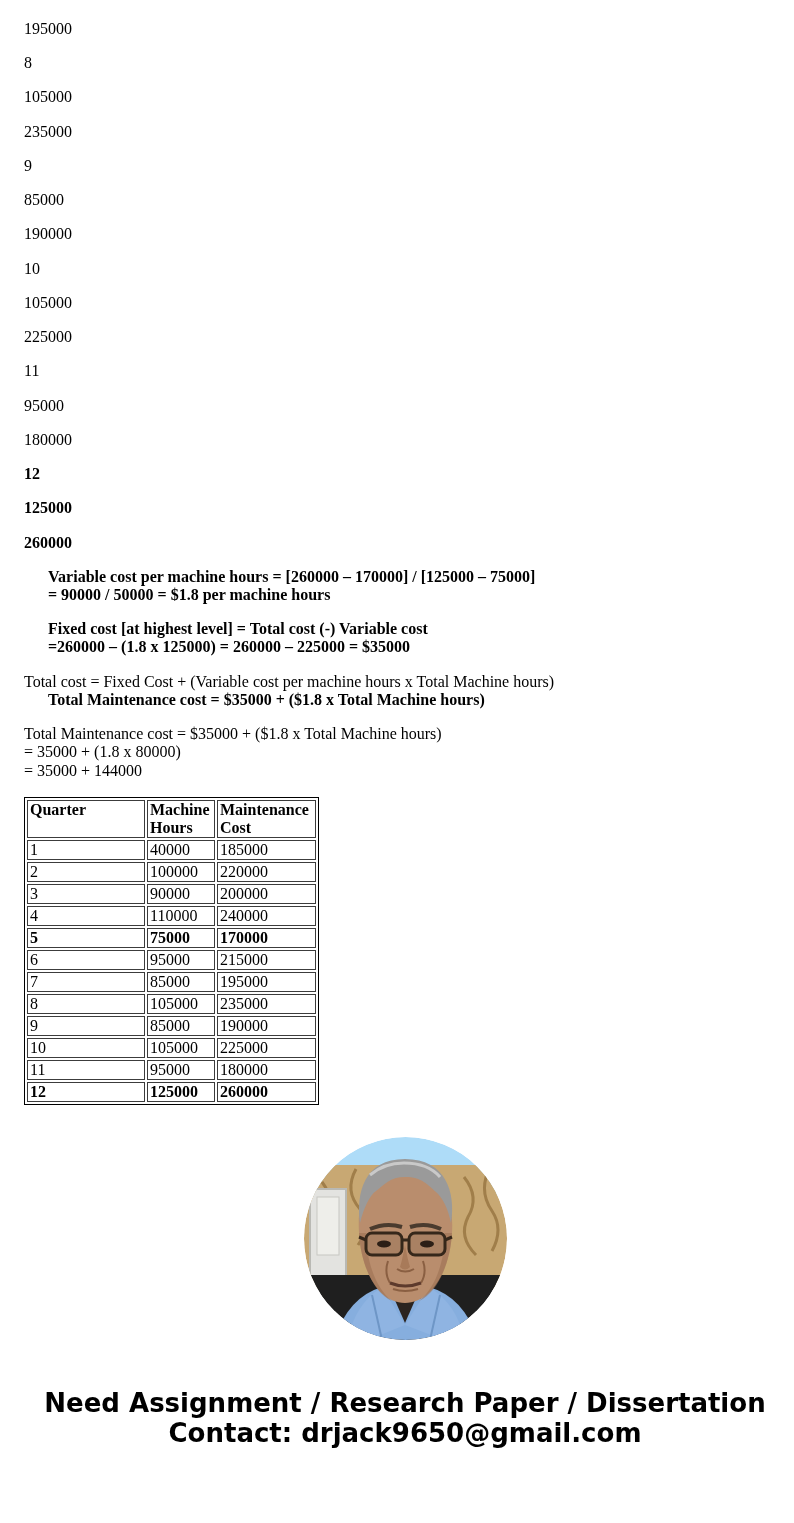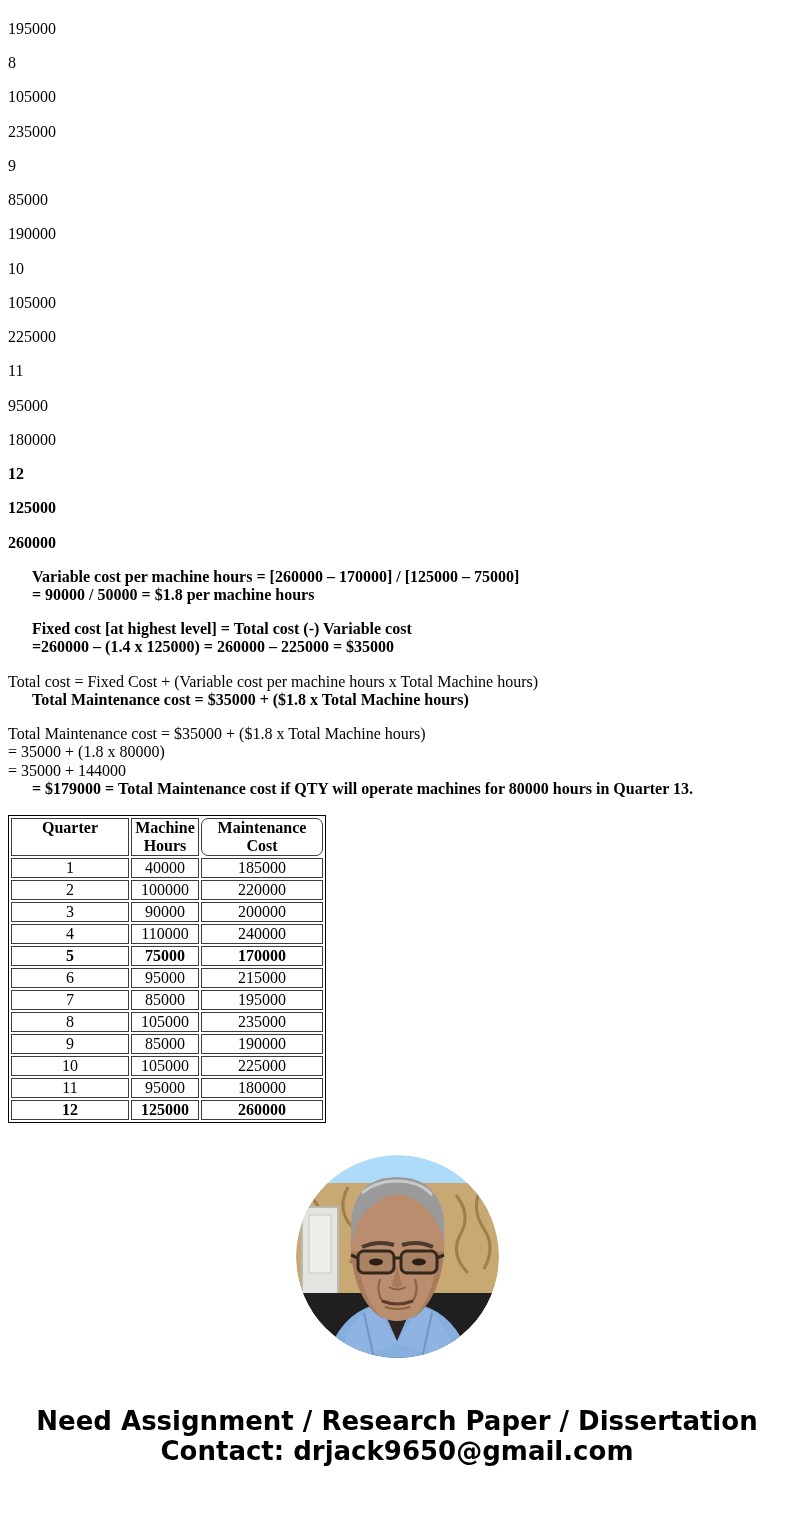--- a/index.html
+++ b/index.html
@@ -4,45 +4,45 @@
 <style>
   * { box-sizing: border-box; }
   html, body { margin: 0; padding: 0; }
   body {
     width: 794px; height: 1523px;
     background: #ffffff; color: #000000;
     font-family: "Liberation Serif", serif;
     font-size: 16px;
     overflow: hidden;
   }
-  .page { padding: 4px 8px 0 8px; }
+  .page { padding: 4px 8px 0 24px; }
   p.doc {
     margin: 16px 0;
     line-height: 1.14;
   }
   .b { font-weight: bold; margin-left: 24px; }
 
   table.cost-table {
     border-collapse: separate;
     border-spacing: 2px;
     border: 1px solid #000;
     margin-top: 17px;
   }
   table.cost-table th, table.cost-table td {
     border: 1px solid #3c3c3c;
     padding: 0 2px;
     line-height: 18px;
-    text-align: center;
+    text-align: left;
     font-weight: normal;
     vertical-align: top;
   }
   table.cost-table th { font-weight: bold; }
   .col-quarter { width: 118px; }
   .col-hours { width: 68px; }
-  .col-cost { width: 122px; border-radius: 7px; }
+  .col-cost { width: 99px; }
   tr.bold-row td { font-weight: bold; }
 
   .photo-wrap {
     margin-top: 32px;
     text-align: center;
   }
   .photo-circle {
     display: inline-block;
     width: 203px; height: 203px;
     border-radius: 50%;
@@ -80,33 +80,32 @@
   <p class="doc b">125000</p>
   <p class="doc b">260000</p>
 
   <p class="doc">
     <span class="b">Variable cost per machine hours = [260000 – 170000] / [125000 – 75000]</span><br>
     <span class="b">= 90000 / 50000 = $1.8 per machine hours</span>
   </p>
 
   <p class="doc">
     <span class="b">Fixed cost [at highest level] = Total cost (-) Variable cost</span><br>
-    <span class="b">=260000 – (1.4 x 125000) = 260000 – 225000 = $35000</span>
+    <span class="b">=260000 – (1.8 x 125000) = 260000 – 225000 = $35000</span>
   </p>
 
   <p class="doc">
     <span>Total cost = Fixed Cost + (Variable cost per machine hours x Total Machine hours)</span><br>
     <span class="b">Total Maintenance cost = $35000 + ($1.8 x Total Machine hours)</span>
   </p>
 
   <p class="doc">
     <span>Total Maintenance cost = $35000 + ($1.8 x Total Machine hours)</span><br>
     <span>= 35000 + (1.8 x 80000)</span><br>
     <span>= 35000 + 144000</span><br>
-    <span class="b">= $179000 = Total Maintenance cost if QTY will operate machines for 80000 hours in Quarter 13.</span>
   </p>
 
   <table class="cost-table">
     <tbody>
         <tr>
       <th class="col-quarter">Quarter</th>
       <th class="col-hours">Machine Hours</th>
       <th class="col-cost">Maintenance Cost</th>
     </tr>
     <tr>

